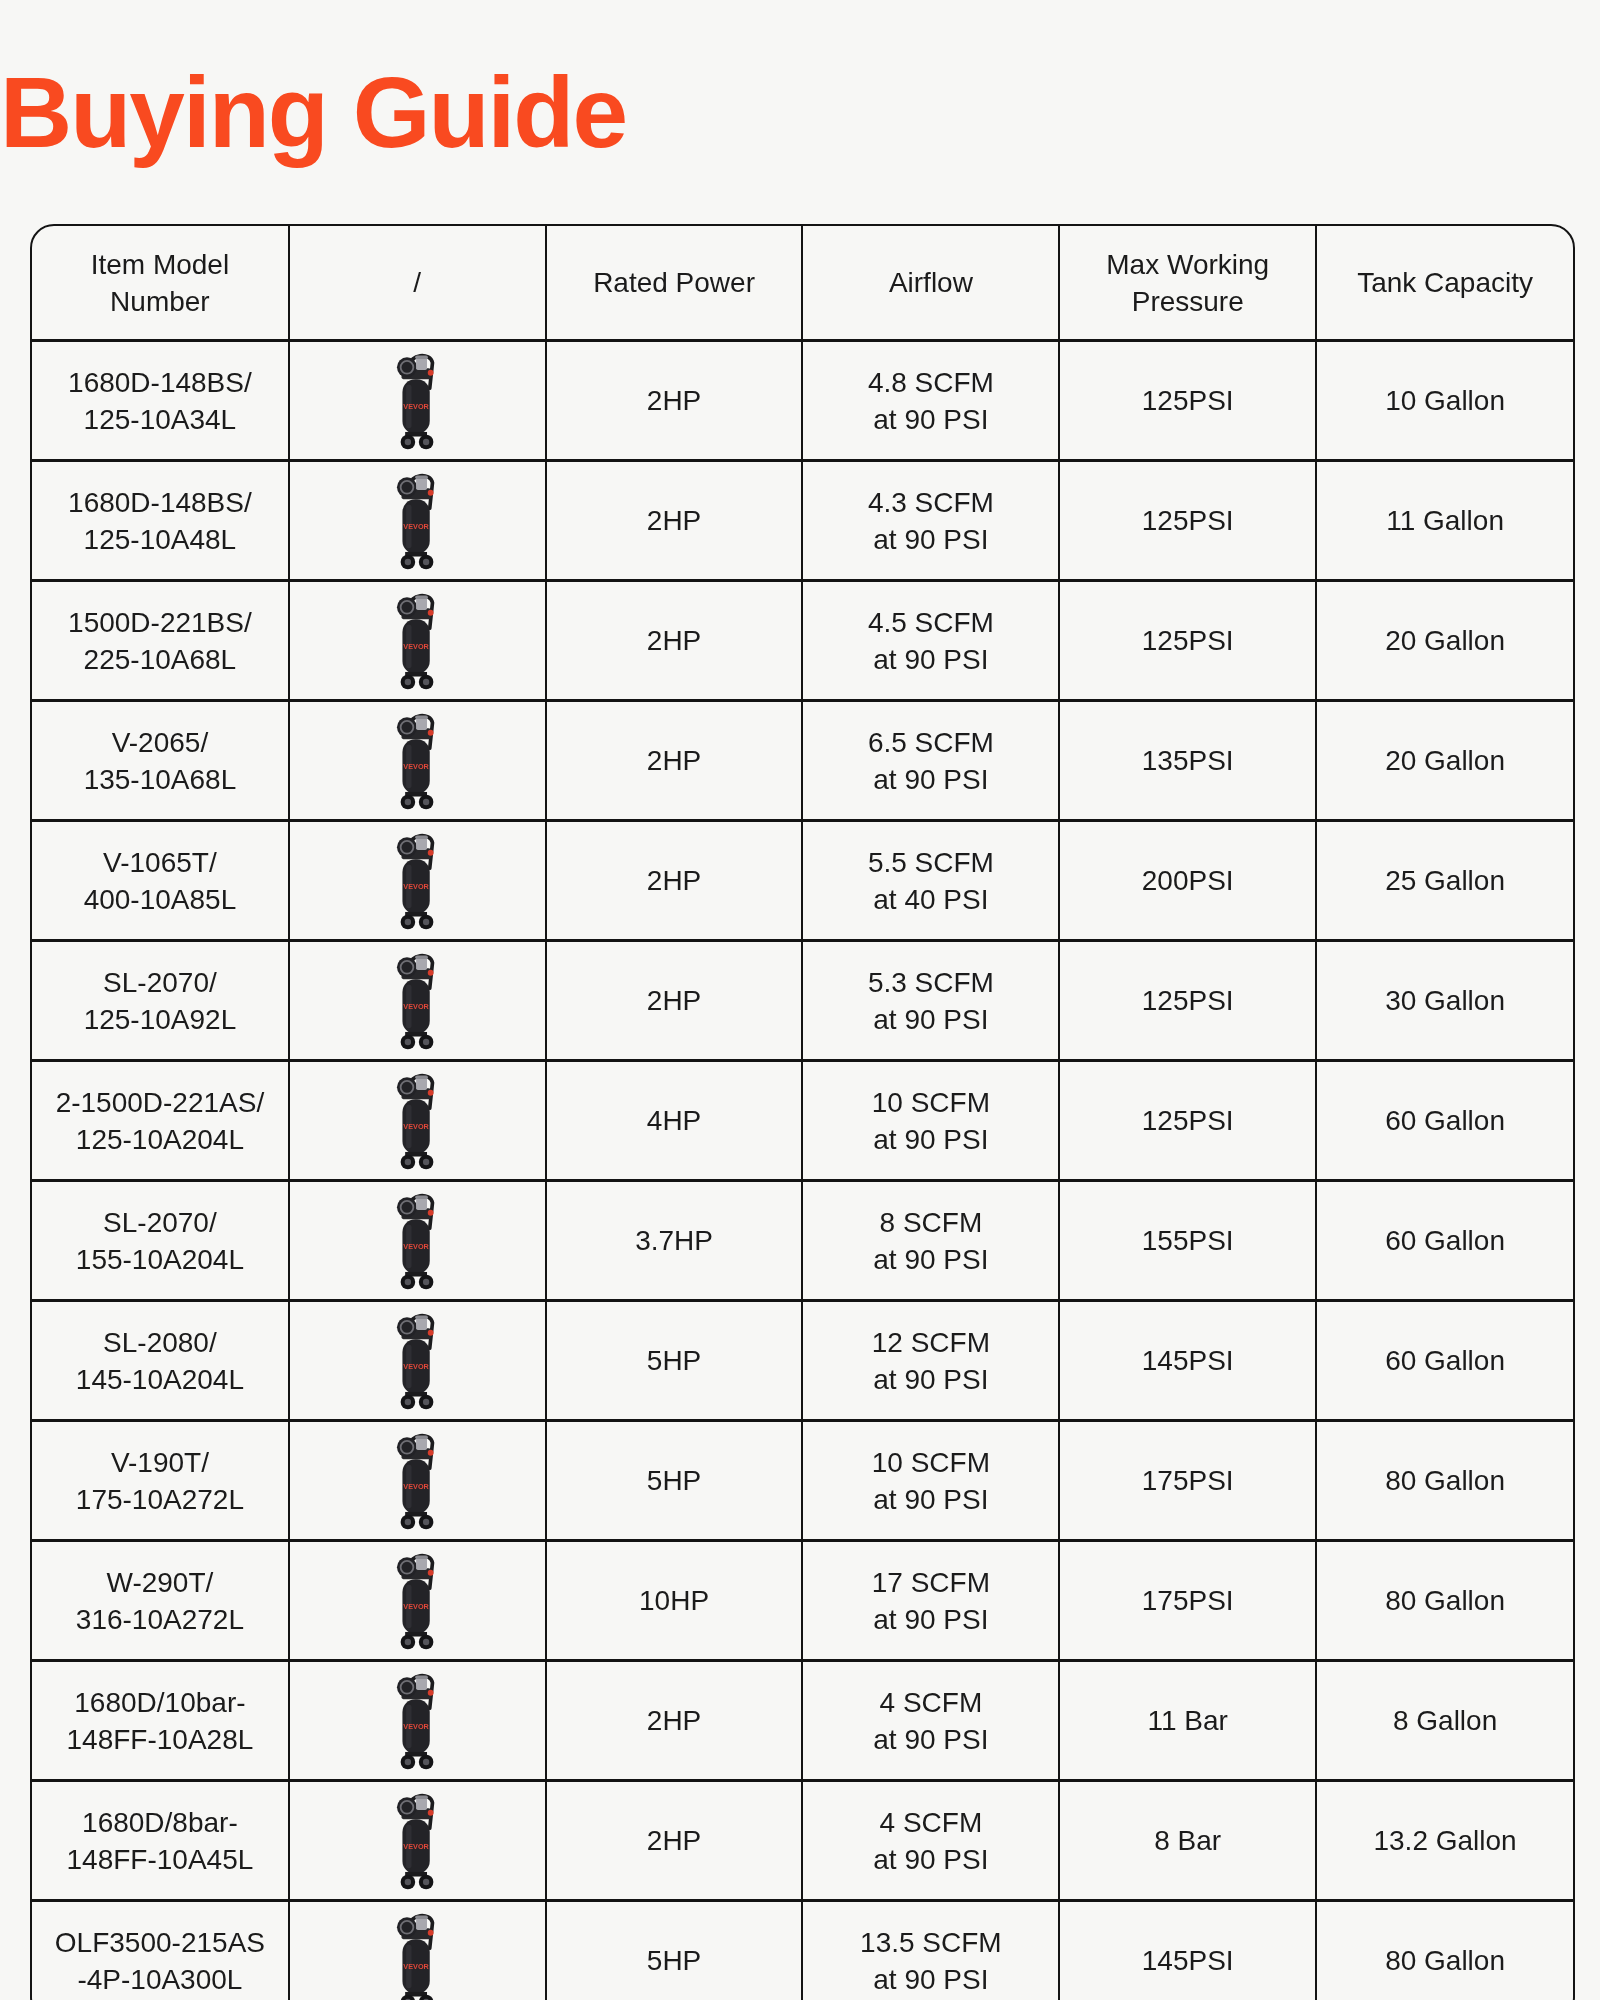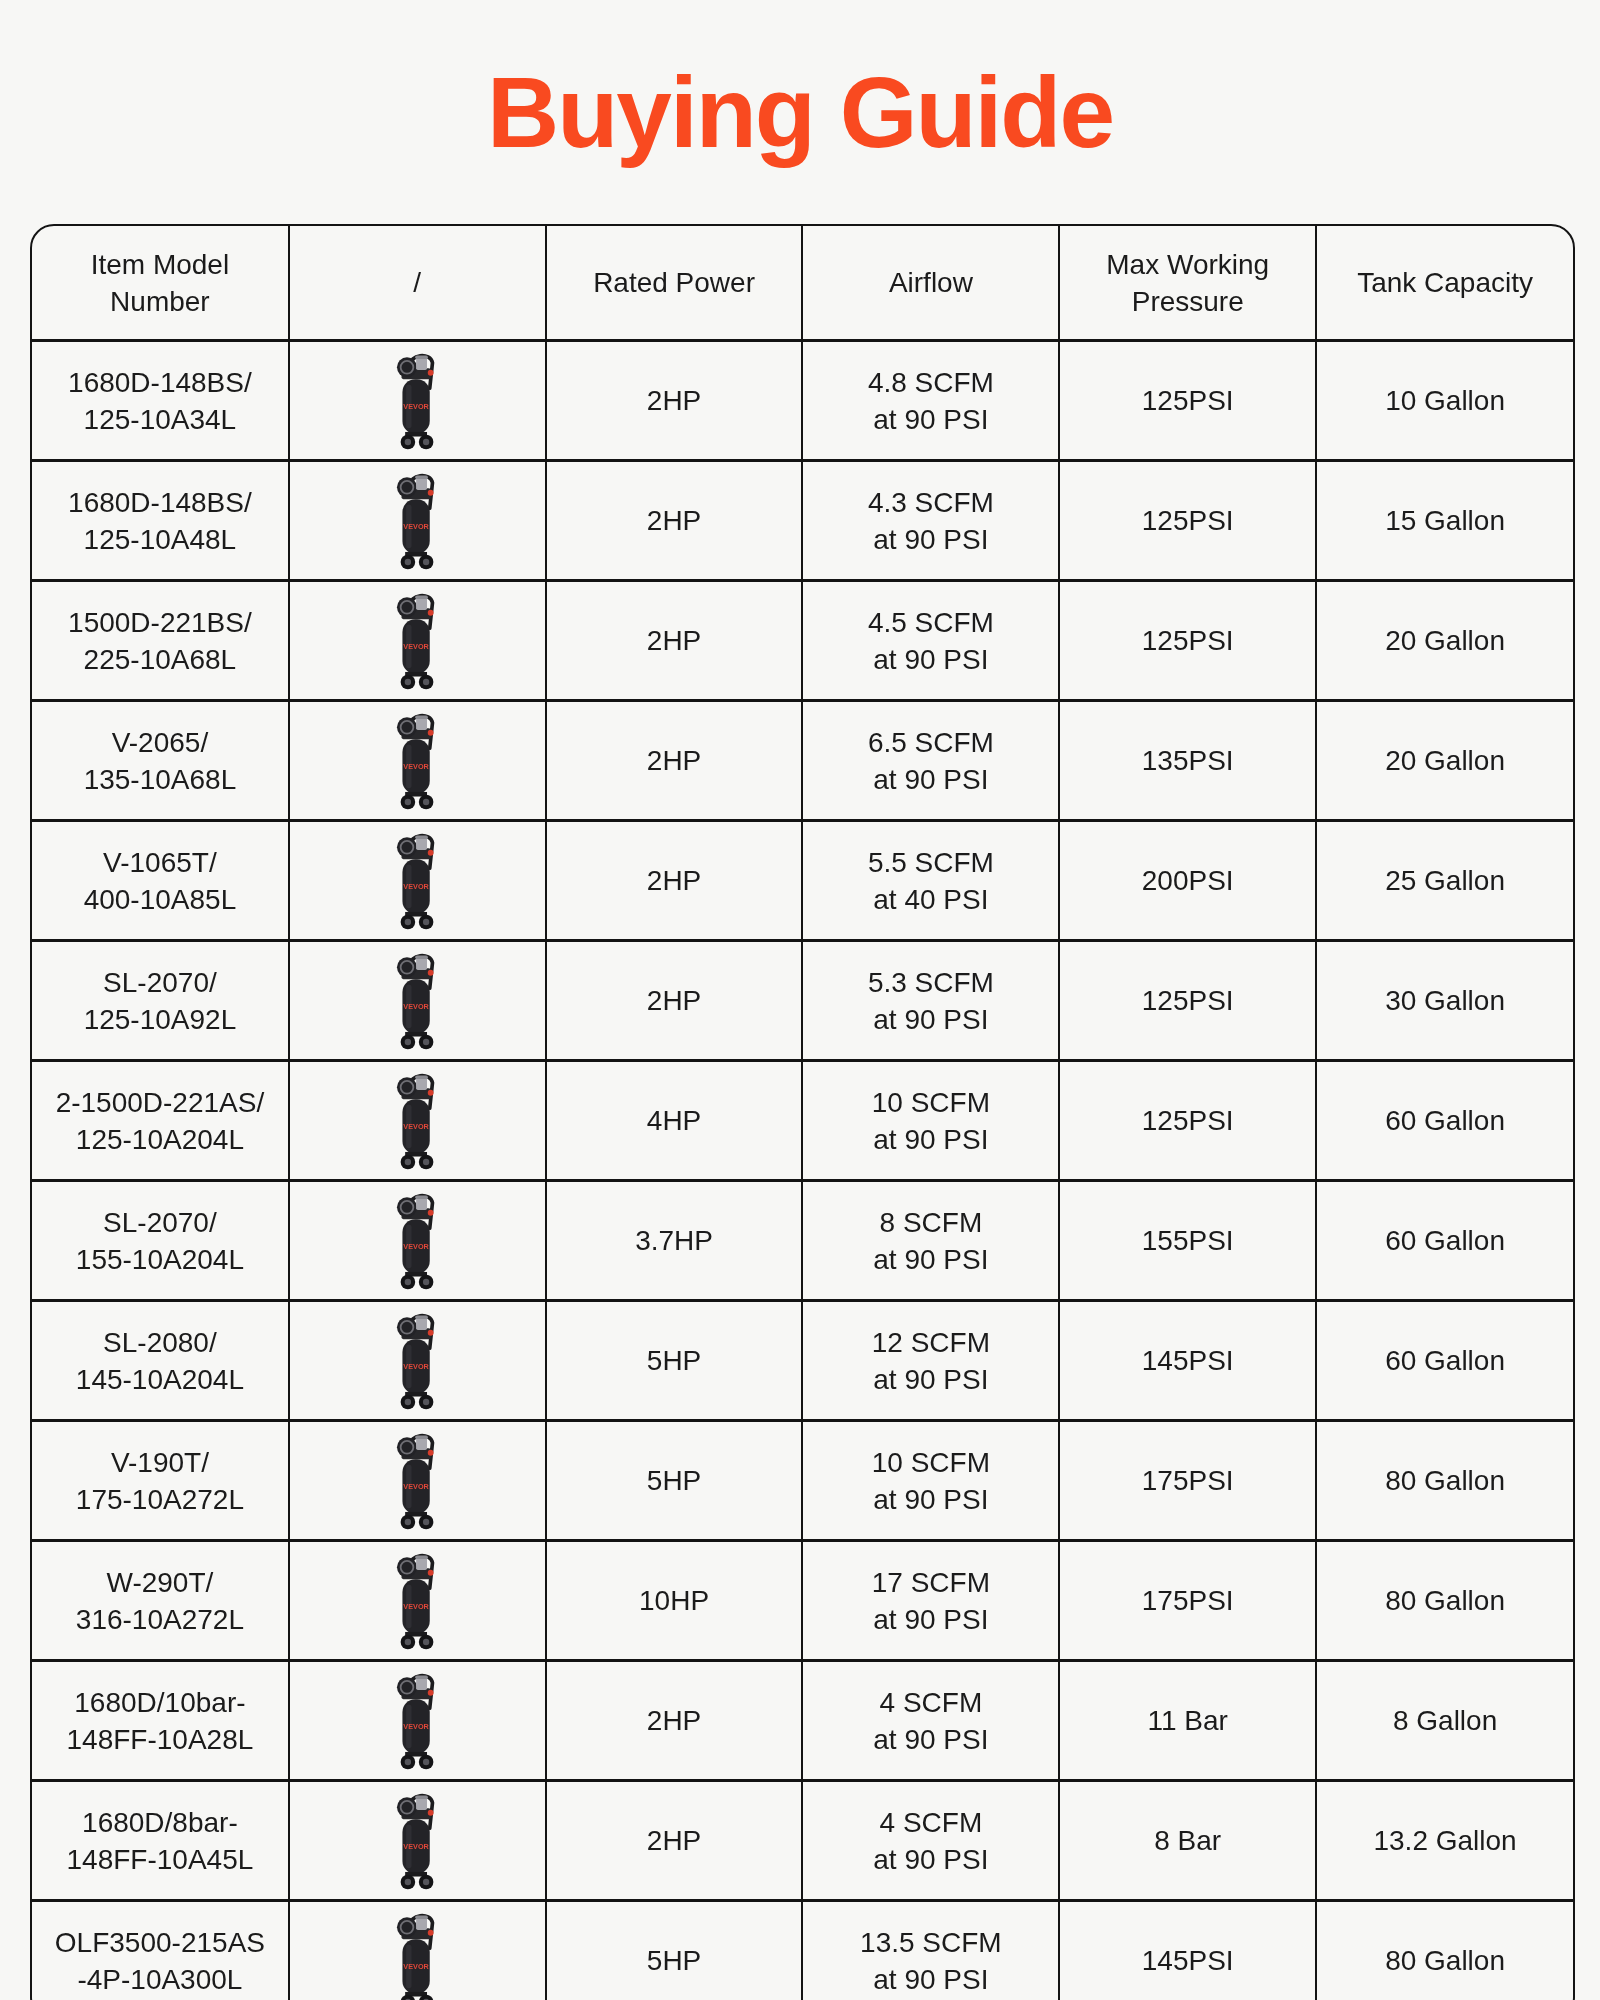--- a/index.html
+++ b/index.html
@@ -6,21 +6,20 @@
   body {
     width: 1600px; height: 2000px;
     background: #f7f7f5;
     font-family: "Liberation Sans", sans-serif;
     color: #1b1b1b;
     position: relative;
     overflow: hidden;
   }
   .page-title {
     margin: 0; padding-top: 62px;
-    text-align: center;
     font-size: 100px;
     font-weight: bold;
     letter-spacing: -2px;
     color: #f94a20;
     line-height: 1.0;
   }
   .table-wrap {
     position: absolute;
     left: 30px; top: 224px;
     width: 1541px;
@@ -140,21 +139,21 @@
       <span class="multiline">2HP</span>
     </td>
     <td>
       <span class="multiline">4.3 SCFM
 at 90 PSI</span>
     </td>
     <td>
       <span class="multiline">125PSI</span>
     </td>
     <td>
-      <span class="multiline">15 Gallon</span>
+      <span class="multiline">11 Gallon</span>
     </td>
   </tr>
         <tr class="data-row">
     <td>
       <span class="multiline">1500D-221BS/
 225-10A68L</span>
     </td>
     <td class="img-cell">
       <svg class="product-img" viewBox="0 0 70 112" width="64" height="102" aria-hidden="true">
         <path d="M28 18 C26 4 50 2 52 14 L49 42" fill="none" stroke="#1c1c1e" stroke-width="4" stroke-linecap="round"></path>

